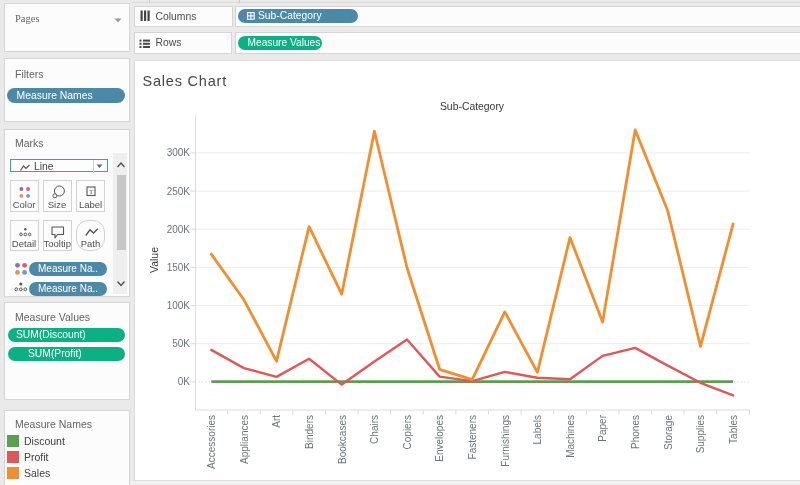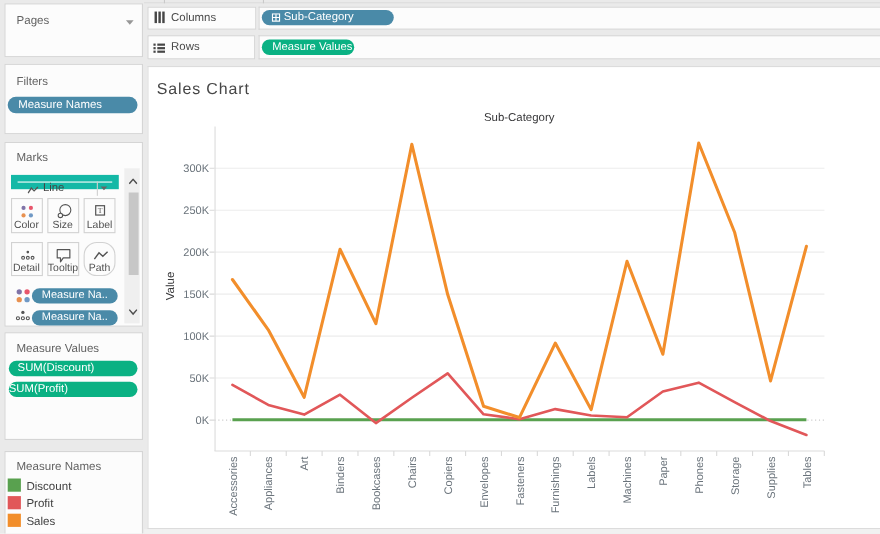--- a/index.html
+++ b/index.html
@@ -19,35 +19,35 @@
 .legsq { display:inline-block; width:12px; height:12px; vertical-align:-2px; margin-right:5px; }
 </style>
 </head>
 <body>
 
 <div class="abs" style="left:131px;top:2px;width:669px;height:1px;background:#dcdcdc;"></div>
 <div class="abs" style="left:149px;top:0;width:1px;height:3px;background:#c9c9c9;"></div>
 <div class="abs" style="left:239px;top:0;width:1px;height:3px;background:#c9c9c9;"></div>
 
 <div class="card" style="top:3px;height:49px;">
-  <div class="ctitle" style="top:9px;">Pages</div>
+  <div class="ctitle" style="top:9px;font-family:Liberation Serif, serif;">Pages</div>
   <svg class="abs" style="right:7px;top:14px;" width="8" height="5">
       <path d="M0.5 0.5 L4 4.5 L7.5 0.5 Z" fill="#979797"></path>
     </svg>
 </div>
 
 <div class="card" style="top:58px;height:64px;">
   <div class="ctitle" style="top:9px;">Filters</div>
   <div class="pill bluepill" style="left:2px;top:28.5px;width:117.5px;height:15px;line-height:15px;border-radius:7.5px;padding-left:9.5px;font-size:10.4px;">Measure Names</div>
 </div>
 
 <div class="card" style="top:129px;height:168px;">
   <div class="ctitle" style="top:7px;">Marks</div>
 
-  <div class="abs" style="left:4.5px;top:29px;width:98.5px;height:13px;background:#fdfdfd;border:6px solid #14b8a6;">
+  <div class="abs" style="left:4.5px;top:29px;width:98.5px;height:13px;background:#fdfdfd;border:1px solid #14b8a6;">
     <svg class="abs" style="left:9.5px;top:3.5px;" width="11" height="8">
         <polyline points="0.5,6.5 3.5,2 6,4.5 9.5,1" fill="none" stroke="#555" stroke-width="1.2"></polyline>
       </svg>
     <span class="abs" style="left:23.5px;top:0.5px;font-size:10.3px;color:#444;">Line</span>
     <div class="abs" style="right:0;top:0;width:14px;height:13px;border-left:1px solid #cfcfcf;"></div>
     <svg class="abs" style="right:3px;top:4px;" width="8" height="5">
         <path d="M0.5 0.5 L3.5 4 L6.5 0.5 Z" fill="#666"></path>
       </svg>
   </div>
 
@@ -119,21 +119,21 @@
     <circle cx="2.3" cy="8.3" r="1.4" fill="none" stroke="#555" stroke-width="1"></circle>
     <circle cx="6.8" cy="8.3" r="1.4" fill="none" stroke="#555" stroke-width="1"></circle>
     <circle cx="11.3" cy="8.3" r="1.4" fill="none" stroke="#555" stroke-width="1"></circle>
   </svg>
   <div class="pill bluepill" style="left:24px;top:151.5px;width:77.5px;padding-left:9px;font-size:10px;">Measure Na..</div>
 </div>
 
 <div class="card" style="top:302px;height:98px;">
   <div class="ctitle" style="top:8px;">Measure Values</div>
   <div class="pill greenpill" style="left:3px;top:25px;width:116.5px;padding-left:8px;">SUM(Discount)</div>
-  <div class="pill greenpill" style="left:3px;top:44.2px;width:116.5px;padding-left:0;">SUM(Profit)</div>
+  <div class="pill greenpill" style="left:3px;top:44.2px;width:116.5px;padding-left:20px;">SUM(Profit)</div>
 </div>
 
 <div class="card" style="top:410px;height:80px;">
   <div class="ctitle" style="top:7px;">Measure Names</div>
   <div class="legrow" style="top:24px;text-align:center;"><span class="legsq" style="background:#59a14f;"></span>Discount</div>
   <div class="legrow" style="top:39.5px;"><span class="legsq" style="background:#e15759;"></span>Profit</div>
   <div class="legrow" style="top:55.5px;"><span class="legsq" style="background:#f28e2b;"></span>Sales</div>
 </div>
 
 <div class="shelfbox" style="left:134px;top:5.5px;width:98.5px;">

